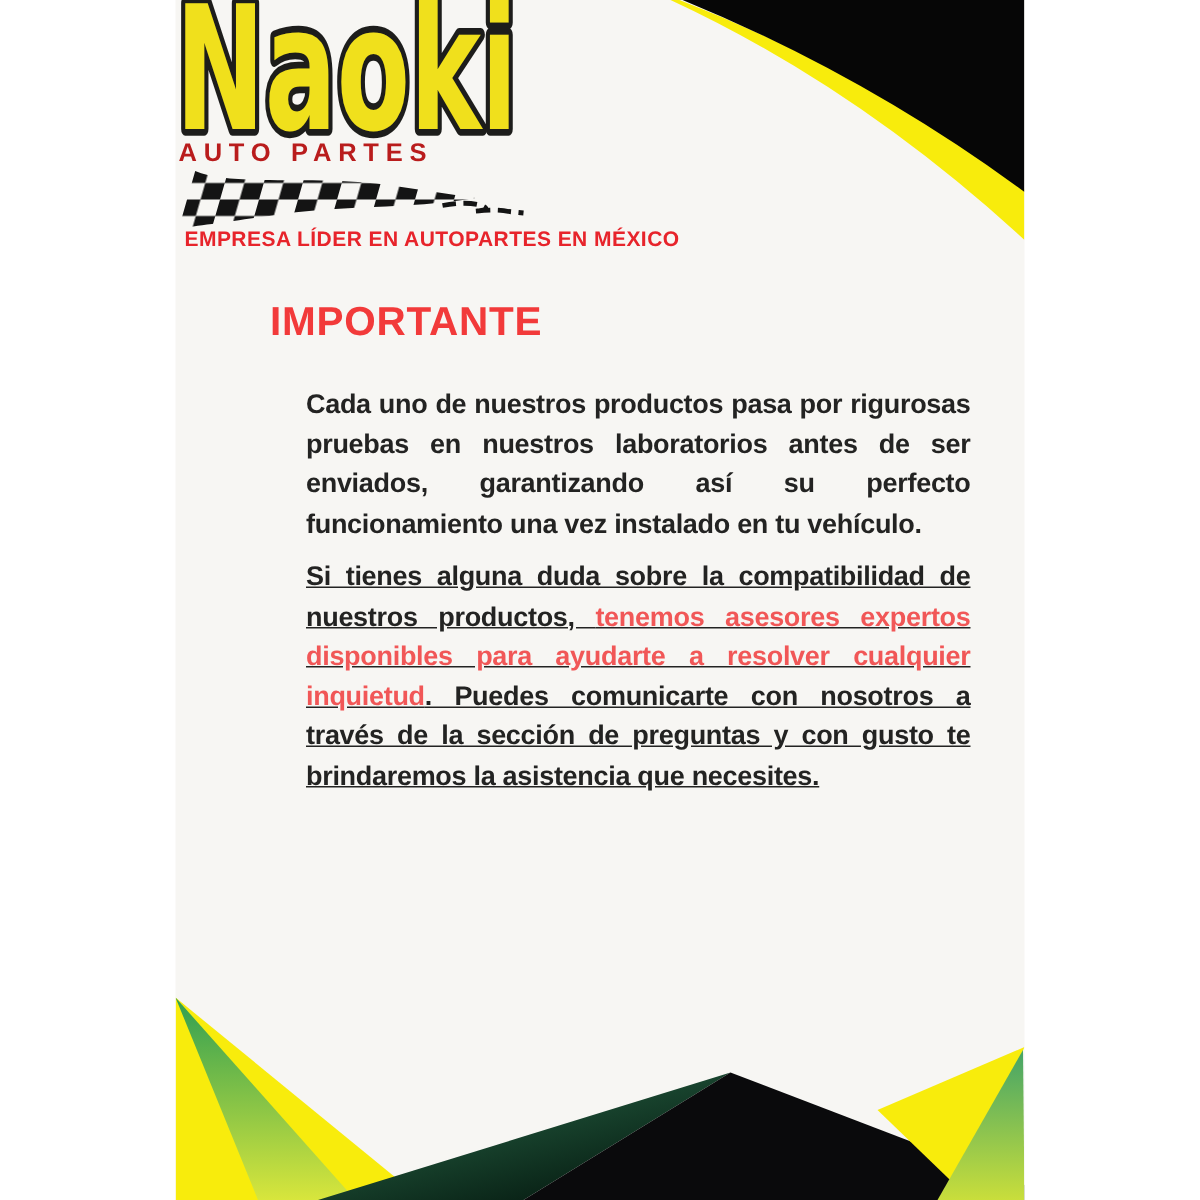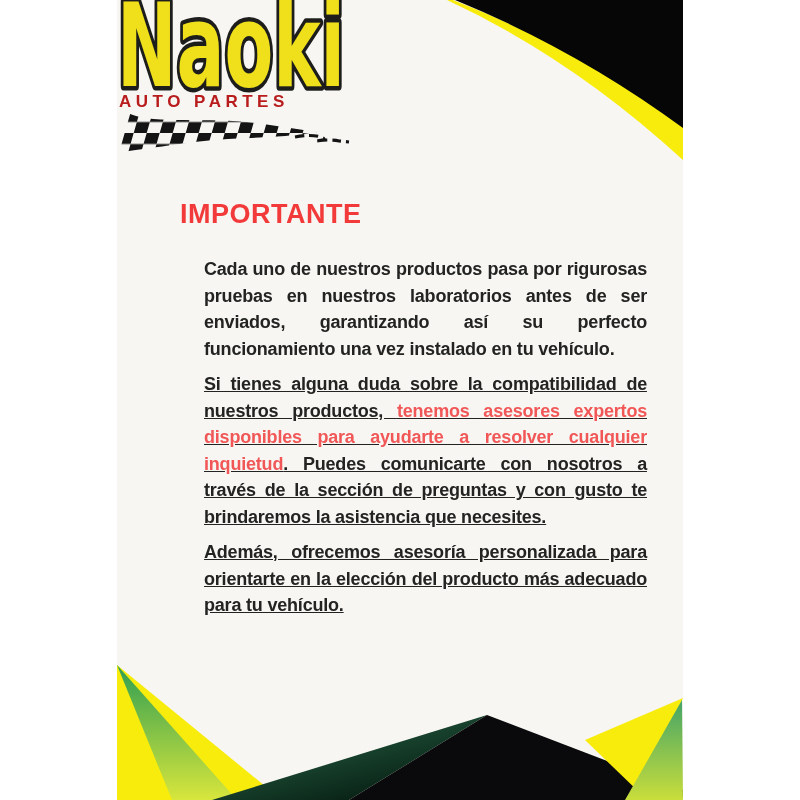--- a/index.html
+++ b/index.html
@@ -99,27 +99,27 @@
           <rect width="13" height="11" fill="#141414"></rect>
           <rect x="13" y="11" width="13" height="11" fill="#141414"></rect>
         </pattern>
       </defs>
       <g transform="skewX(-16) translate(10,0)">
         <path d="M4,3 C34,14 86,5 140,13 L196,21 C152,29 108,25 62,33 C40,36 16,40 4,41 Z" fill="url(#chk)"></path>
       </g>
       <path d="M178,26 q16,-3 26,0 q8,3 -6,4 q16,-2 24,0 l10,1" stroke="#141414" stroke-width="3.2" fill="none" stroke-dasharray="9 5"></path>
     </svg>
 
+    <div class="brand-tagline">EMPRESA LÍDER  EN AUTOPARTES EN MÉXICO</div>
 
     <h1 class="page-title">IMPORTANTE</h1>
 
     <div class="text-block">
       <p>Cada uno de nuestros productos pasa por rigurosas pruebas en nuestros laboratorios antes de ser enviados, garantizando así su perfecto funcionamiento una vez instalado en tu vehículo.</p>
       <p><span>Si tienes alguna duda sobre la compatibilidad de nuestros productos, </span><span class="hl">tenemos asesores expertos disponibles para ayudarte a resolver cualquier inquietud</span><span>. Puedes comunicarte con nosotros a través de la sección de preguntas y con gusto te brindaremos la asistencia que necesites.</span></p>
-      <p>Además, ofrecemos asesoría personalizada para orientarte en la elección del producto más adecuado para tu vehículo.</p>
     </div>
 
     <svg class="bottom-decor" viewBox="0 0 566 140" preserveAspectRatio="none" aria-hidden="true">
       <defs>
         <linearGradient id="gL" x1="0" y1="0" x2="0" y2="1">
           <stop offset="0" stop-color="#2f9e52"></stop>
           <stop offset="1" stop-color="#d8e63c"></stop>
         </linearGradient>
         <linearGradient id="gFace" x1="0" y1="0" x2="0.85" y2="1">
           <stop offset="0" stop-color="#2e7350"></stop>

